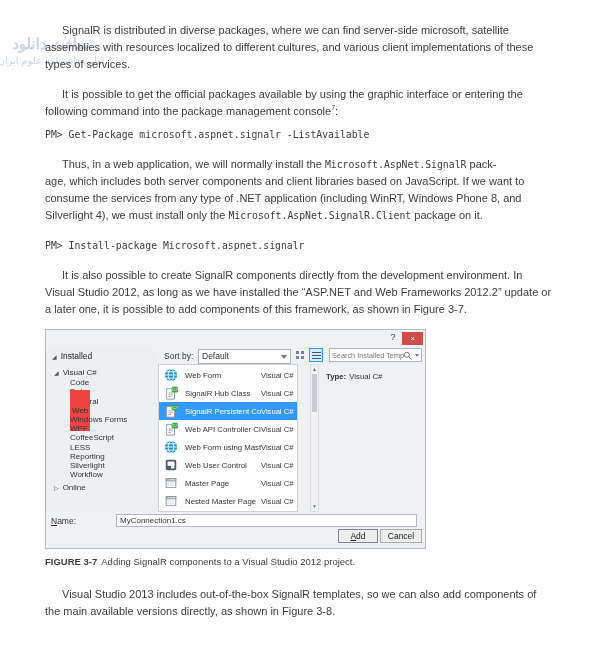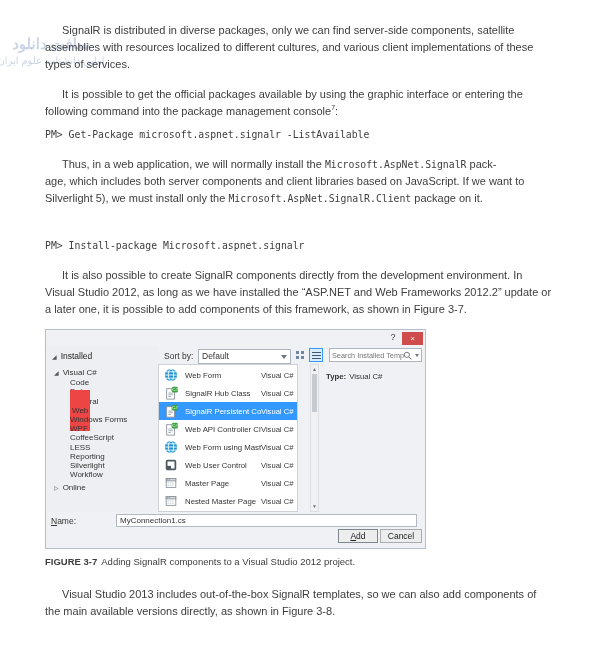--- a/index.html
+++ b/index.html
@@ -97,36 +97,37 @@
 <body>
 
 <div class="page">
 
   <div class="watermark">
     <div class="wm1">سافت دانلود</div>
     <div class="wm2">اولین دانشنامه علوم ایران</div>
   </div>
 
   <p class="para" style="top:22px">
-    <span class="ln indent">SignalR is distributed in diverse packages, only we can find server-side components, satellite</span>
+    <span class="ln indent">SignalR is distributed in diverse packages, where we can find server-side microsoft, satellite</span>
     <span class="ln">assemblies with resources localized to different cultures, and various client implementations of these</span>
     <span class="ln">types of services.</span>
   </p>
 
   <p class="para" style="top:86px">
     <span class="ln indent">It is possible to get the official packages available by using the graphic interface or entering the</span>
     <span class="ln"><span>following command into the package management console</span><sup>7</sup><span>:</span></span>
   </p>
 
   <pre class="code" style="top:129px">PM&gt; Get-Package microsoft.aspnet.signalr -ListAvailable</pre>
 
   <p class="para" style="top:156px">
     <span class="ln indent"><span>Thus, in a web application, we will normally install the </span><code>Microsoft.AspNet.SignalR</code><span> pack-</span></span>
     <span class="ln">age, which includes both server components and client libraries based on JavaScript. If we want to</span>
-    <span class="ln"><span>Silverlight 5), we must install only the </span><code>Microsoft.AspNet.SignalR.Client</code><span> package on it.</span></span>
+    <span class="ln">consume the services from any type of .NET application (including WinRT, Windows Phone 8, and</span>
+    <span class="ln"><span>Silverlight 4), we must install only the </span><code>Microsoft.AspNet.SignalR.Client</code><span> package on it.</span></span>
   </p>
 
   <pre class="code" style="top:240px">PM&gt; Install-package Microsoft.aspnet.signalr</pre>
 
   <p class="para" style="top:267px">
     <span class="ln indent">It is also possible to create SignalR components directly from the development environment. In</span>
     <span class="ln">Visual Studio 2012, as long as we have installed the “ASP.NET and Web Frameworks 2012.2” update or</span>
     <span class="ln">a later one, it is possible to add components of this framework, as shown in Figure 3-7.</span>
   </p>
 

